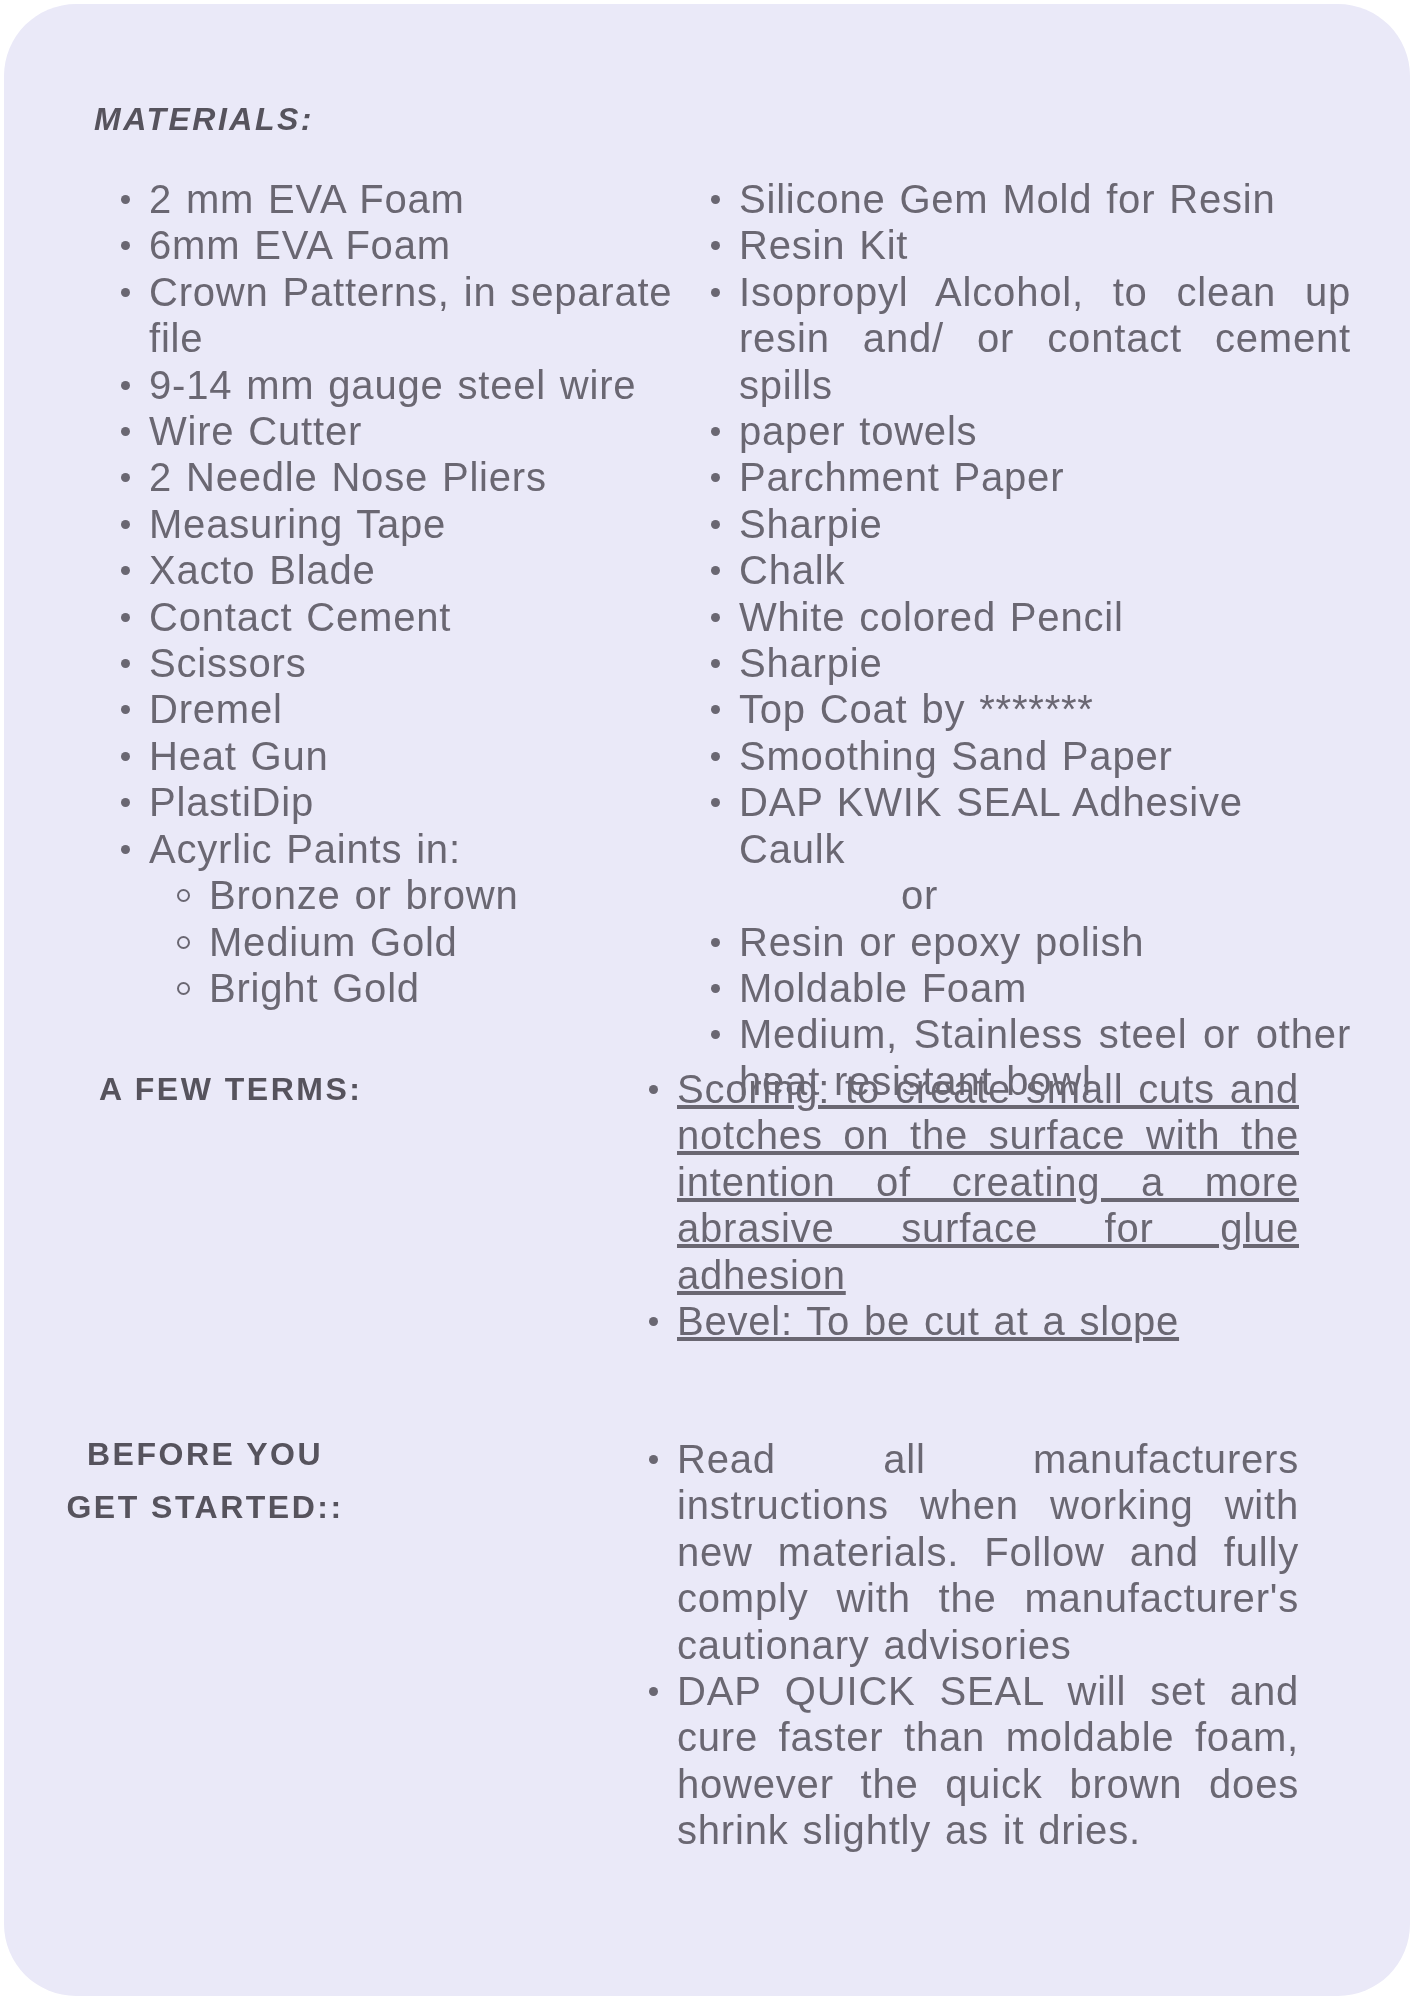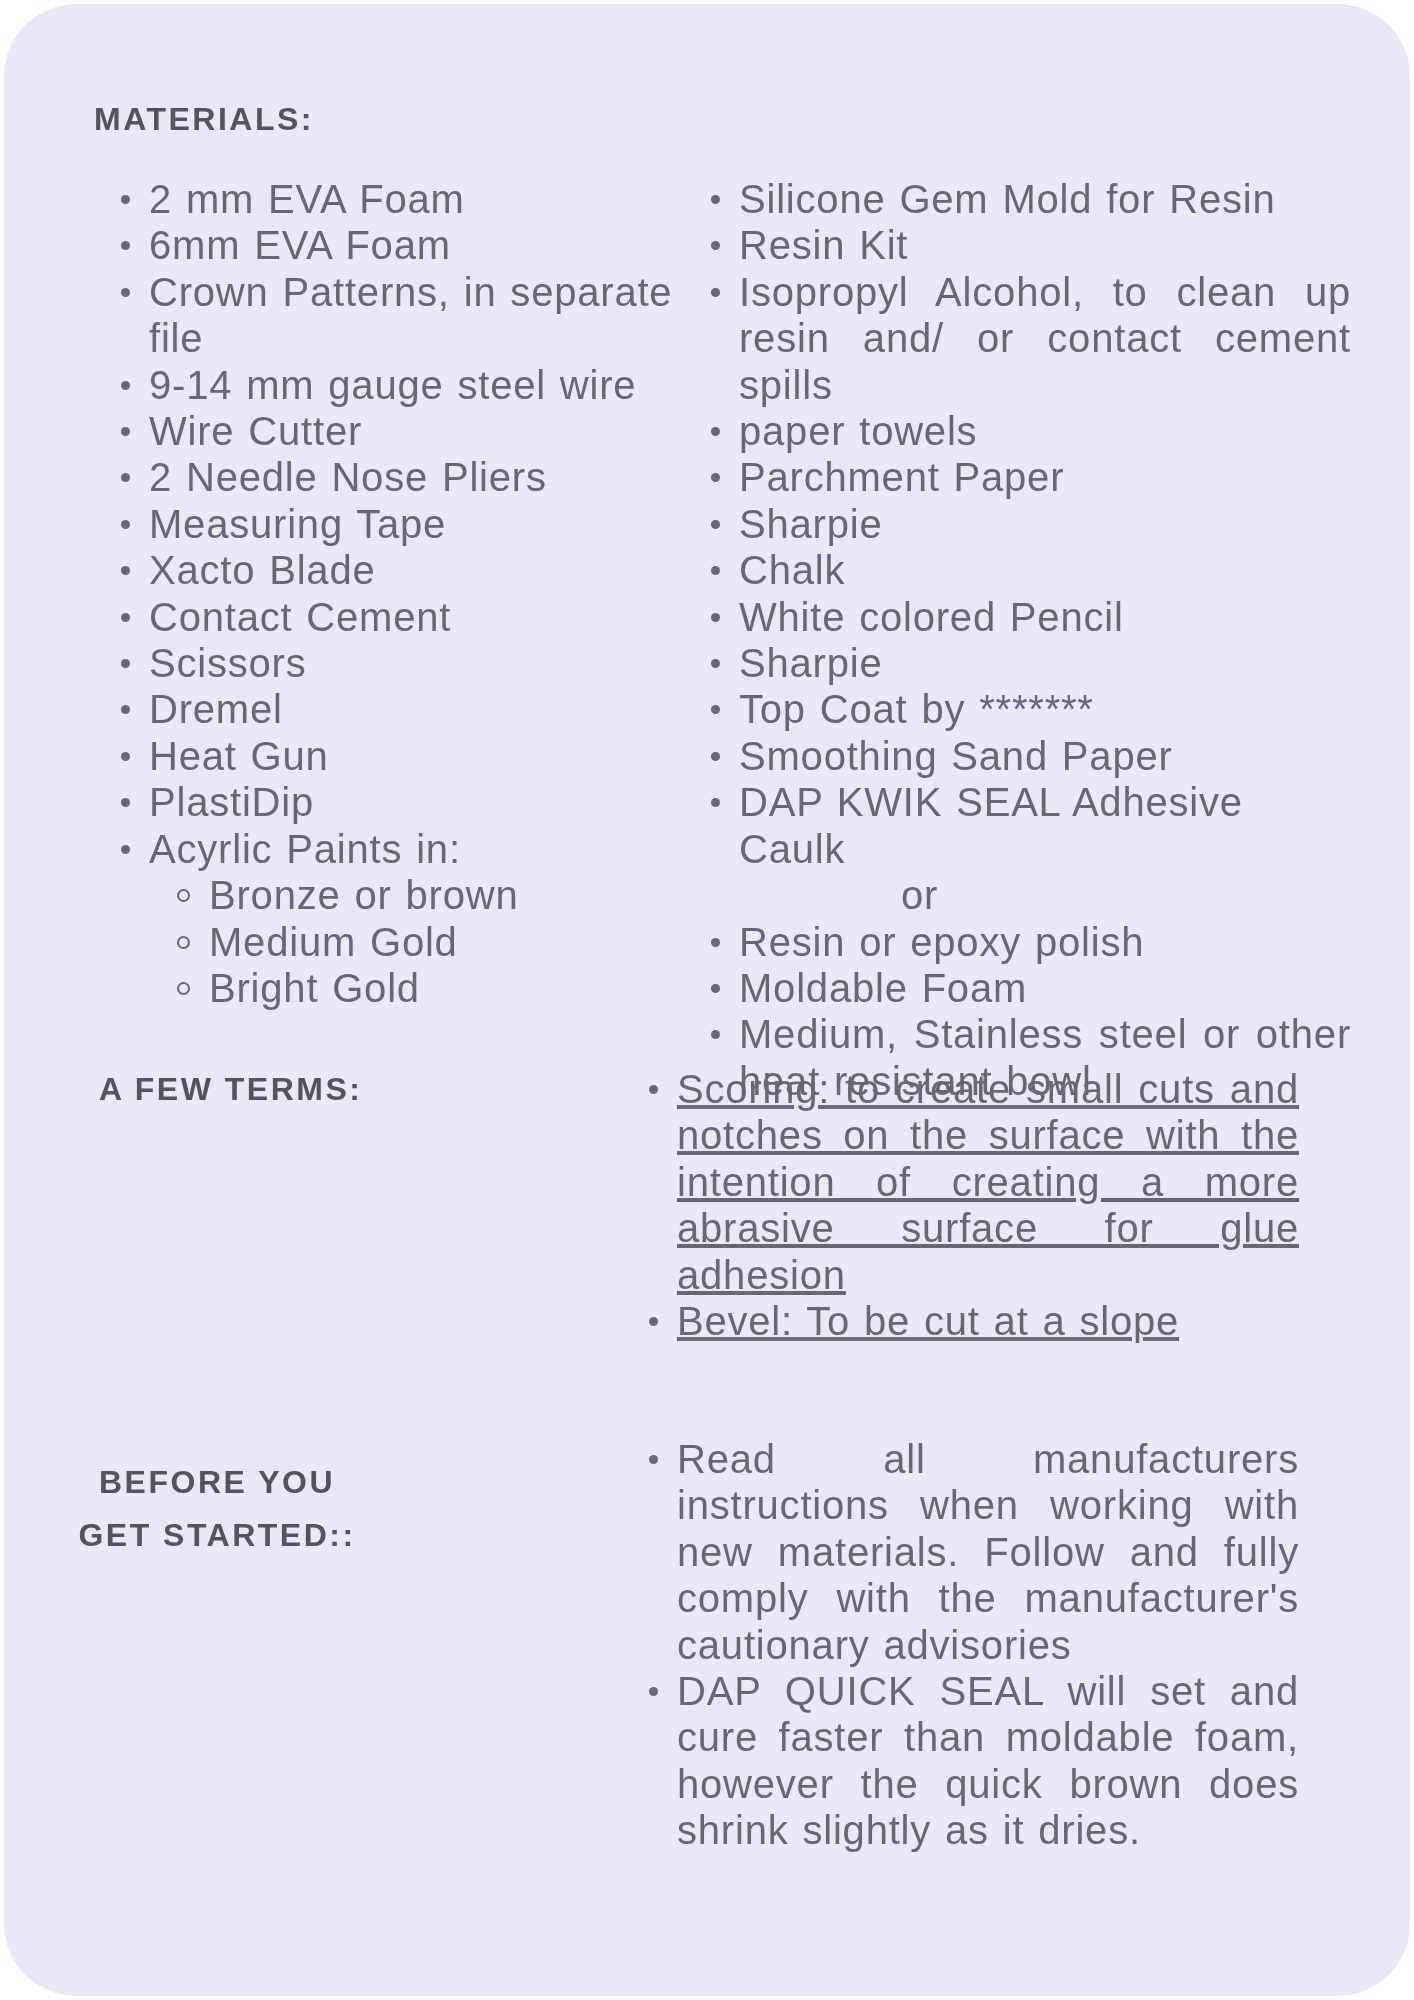--- a/index.html
+++ b/index.html
@@ -22,23 +22,23 @@
   }
   .h{
     position:absolute;
     font-weight:bold;
     color:var(--heading);
     font-size:32px;
     letter-spacing:2.5px;
     line-height:38px;
     white-space:nowrap;
   }
-  #materials-h{left:90px;top:96px;}
+  #materials-h{left:90px;top:96px;font-style:italic;}
   #terms-h{left:95px;top:1066px;}
-  #before-h{left:48px;top:1424px;width:330px;text-align:center;line-height:53px;white-space:normal;margin-top:28px;}
+  #before-h{left:36px;top:1424px;width:330px;text-align:center;line-height:53px;white-space:normal;}
   .list{
     position:absolute;
     color:var(--text);
     font-size:40px;
     line-height:46.4px;
     letter-spacing:0.8px;
     word-spacing:2px;
   }
   #mat-left{left:117px;top:172px;width:560px;}
   #mat-right{left:707px;top:172px;width:640px;}

